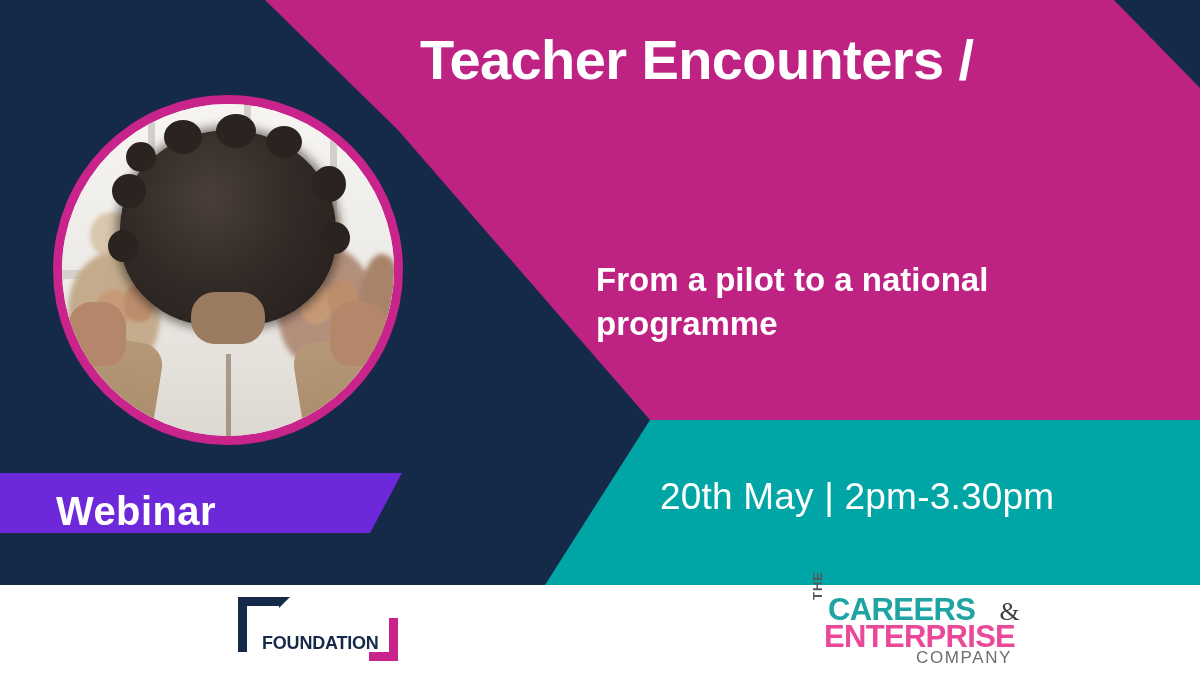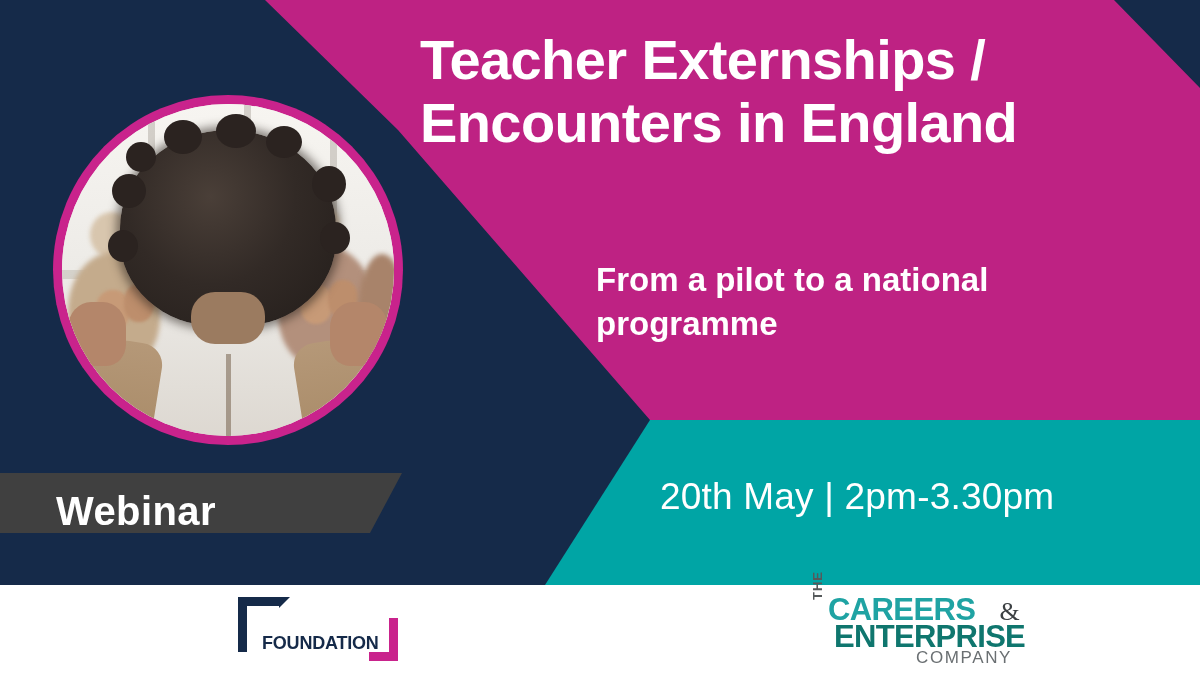--- a/index.html
+++ b/index.html
@@ -90,21 +90,21 @@
   .sp-hand{
     position:absolute;top:198px;width:58px;height:64px;
     background:#b4866a;border-radius:40% 40% 34% 34%;
   }
   .sp-hand.l{left:6px;}
   .sp-hand.r{right:6px;}
 
   
   .webinar-banner{
     position:absolute;left:0;top:473px;width:402px;height:76px;
-    background:#404040;
+    background:#6d28d9;
     clip-path:polygon(0 0, 402px 0, 370px 60px, 0 60px);
     display:flex;align-items:center;
   }
   .webinar-text{
     margin-left:56px;
     color:#ffffff;
     font-size:40px;font-weight:700;letter-spacing:.4px;
     font-family:"Liberation Sans",sans-serif;
   }
 
@@ -180,22 +180,22 @@
   }
   .cec-careers{
     color:#1FA3A3;font-size:31px;font-weight:700;letter-spacing:-.6px;
     font-family:"Liberation Sans",sans-serif;
   }
   .cec-amp{
     color:#3c4043;font-size:26px;font-weight:400;margin-left:4px;
     font-family:"Liberation Serif",serif;
   }
   .cec-enterprise{
-    position:absolute;left:22px;top:27px;
-    color:#0f766e;font-size:31px;font-weight:700;letter-spacing:-.7px;
+    position:absolute;left:12px;top:27px;
+    color:#ec4899;font-size:31px;font-weight:700;letter-spacing:-.7px;
     font-family:"Liberation Sans",sans-serif;
   }
   .cec-company{
     position:absolute;right:0px;top:56px;
     color:#6a6f72;font-size:17px;font-weight:400;letter-spacing:1.6px;
     font-family:"Liberation Sans",sans-serif;
   }
 </style>
 </head>
 <body>
@@ -240,22 +240,21 @@
     <div class="sp-arm l"></div>
     <div class="sp-arm r"></div>
     <div class="sp-hand l"></div>
     <div class="sp-hand r"></div>
 
     <div class="sp-body"></div>
     <div class="sp-fold"></div>
   </div>
 
   <div class="headline">
-    <span>Teacher Externships /</span>
-    <span class="l2">Encounters in England</span>
+    <span>Teacher Encounters /</span>
   </div>
 
   <div class="subhead">From a pilot to a national programme</div>
 
   <div class="webinar-banner">
     <span class="webinar-text">Webinar</span>
   </div>
 
   <div class="datetime">20th May | 2pm-3.30pm</div>
 

